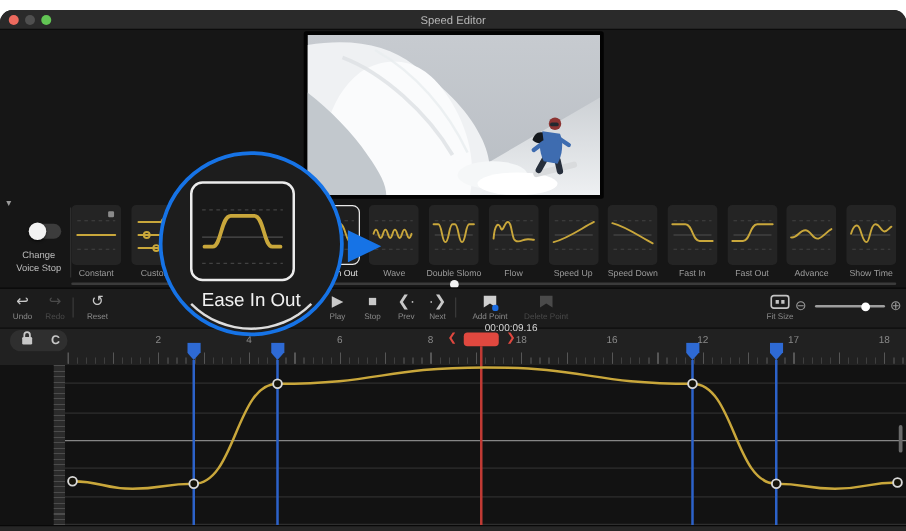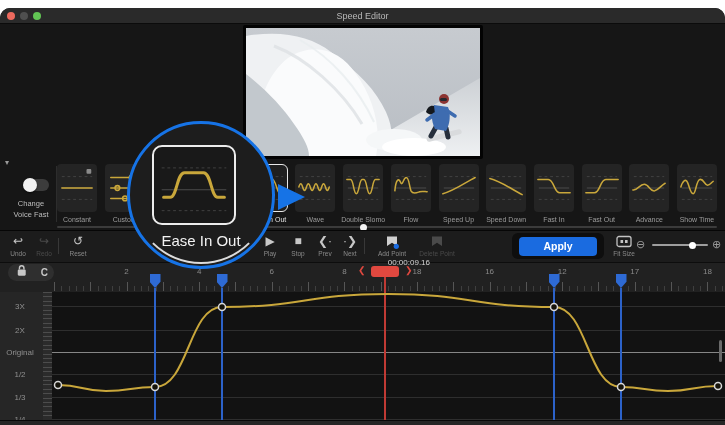--- a/index.html
+++ b/index.html
@@ -170,21 +170,21 @@
       </g>
     </svg>
   </div>
 
   <span class="collapse">▾</span>
   <div class="toggle">
       <span class="knob"></span>
     </div>
   <div class="vlabel">
     <span>Change</span><br>
-    <span>Voice Fast</span>
+    <span>Voice Stop</span>
   </div>
   <div class="vsep"></div>
 
   <div class="strip">
       <div class="preset">
         <div class="thumb">
           <svg viewBox="0 0 40 48">
             <line x1="4" y1="12" x2="36" y2="12" class="gdash"></line>
             <line x1="4" y1="36" x2="36" y2="36" class="gdash"></line>
             <line x1="4" y1="24" x2="36" y2="24" class="gmid"></line>
@@ -380,23 +380,20 @@
             <path d="M2 1.5 h10 v9.5 l-5 -3.2 -5 3.2 z" fill="#cfcfcf"></path>
             <circle cx="11.3" cy="11.3" r="2.6" fill="#1a6be0"></circle>
           </svg></span>
       <span class="tlab">Add Point</span>
       </div>
     <div class="tbtn disabled" style="left:414px;width:46px">
       <span class="tico"><svg width="14" height="14" viewBox="0 0 14 14">
             <path d="M2 1.5 h10 v9.5 l-5 -3.2 -5 3.2 z" fill="#4a4a4a"></path>
           </svg></span>
       <span class="tlab">Delete Point</span>
-      </div>
-    <div class="apply-wrap">
-      <button class="apply">Apply</button>
       </div>
     <div class="tbtn" style="left:606px;width:36px">
       <span class="tico"><svg width="16" height="15" viewBox="0 0 16 15">
             <rect x="1" y="2.5" width="14" height="10" rx="2" stroke="#c4c4c4" stroke-width="1.3" fill="none"></rect>
             <rect x="4.5" y="6" width="2.6" height="3" fill="#c4c4c4"></rect>
             <rect x="9" y="6" width="2.6" height="3" fill="#c4c4c4"></rect>
           </svg></span>
       <span class="tlab">Fit Size</span>
       </div>
     <span class="slider-minus" style="left:636px">⊖</span>
@@ -427,28 +424,20 @@
     <span class="loopbtn">C</span>
   </div>
 
   <div class="timecode" style="left: 385px;">00:00:09.16</div>
   <span class="ph-arrow" style="left: 358px;">❮</span>
   <div class="ph-handle" style="left: 385px;"></div>
   <span class="ph-arrow" style="left: 405px;">❯</span>
   <div class="ph-line" style="left: 384.25px;"></div>
 
   <div class="graph">
-    <div class="ycol">
-        <div class="ylab" style="top: 9.5px;">3X</div>
-        <div class="ylab" style="top: 33.5px;">2X</div>
-        <div class="ylab" style="top: 55.5px;">Original</div>
-        <div class="ylab" style="top: 77.5px;">1/2</div>
-        <div class="ylab" style="top: 100.5px;">1/3</div>
-        <div class="ylab" style="top: 122.5px;">1/4</div>
-      </div>
     <div class="yticks"></div>
     <svg class="curve-svg" viewBox="0 0 673 128">
         <path d="M6,93C30,93 30,99 54,99C78.5,99 78.5,95 103,95C136.5,95 136.5,15 170,15C253,15 253,2 336,2C419,2 419,15 502,15C535.5,15 535.5,95 569,95C592.5,95 592.5,99 616,99C641,99 641,94 666,94" fill="none" stroke="#c9a73b" stroke-width="2"></path>
         <circle cx="6" cy="93" r="3.5" fill="#15130a" stroke="#d8d8d8" stroke-width="1.5"></circle>
         <circle cx="103" cy="95" r="3.5" fill="#15130a" stroke="#d8d8d8" stroke-width="1.5"></circle>
         <circle cx="170" cy="15" r="3.5" fill="#15130a" stroke="#d8d8d8" stroke-width="1.5"></circle>
         <circle cx="502" cy="15" r="3.5" fill="#15130a" stroke="#d8d8d8" stroke-width="1.5"></circle>
         <circle cx="569" cy="95" r="3.5" fill="#15130a" stroke="#d8d8d8" stroke-width="1.5"></circle>
         <circle cx="666" cy="94" r="3.5" fill="#15130a" stroke="#d8d8d8" stroke-width="1.5"></circle>
       </svg>

